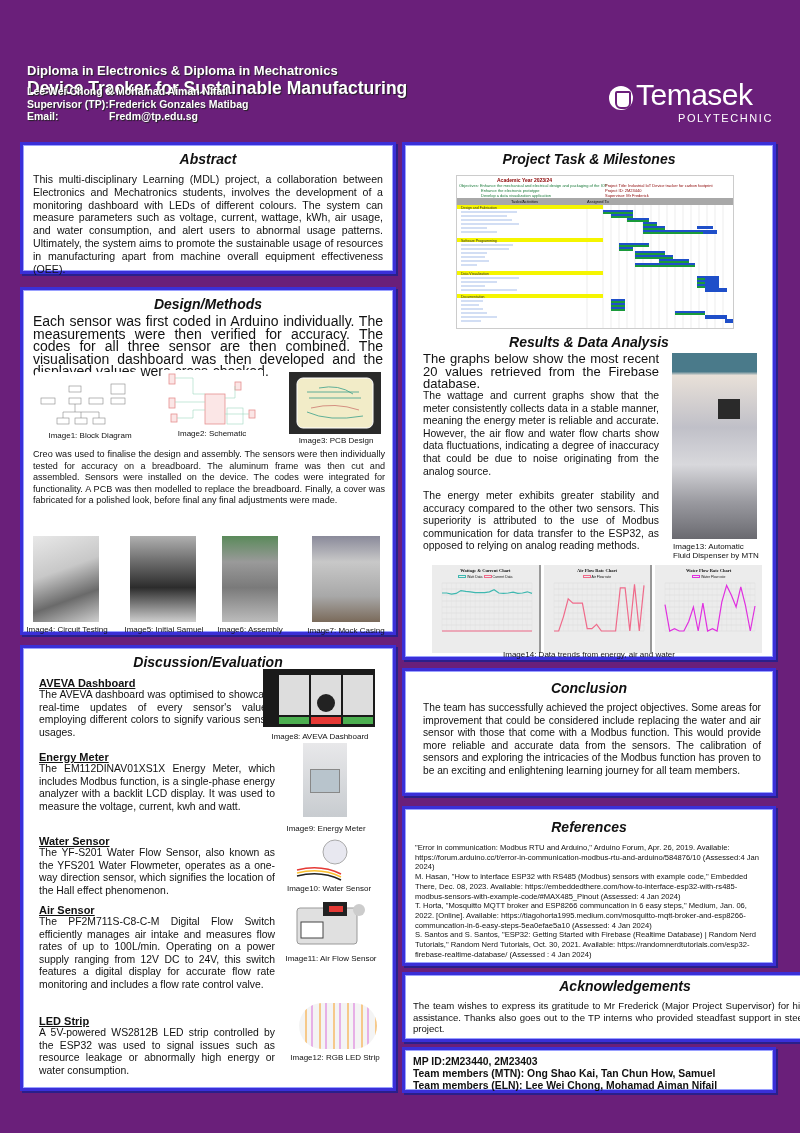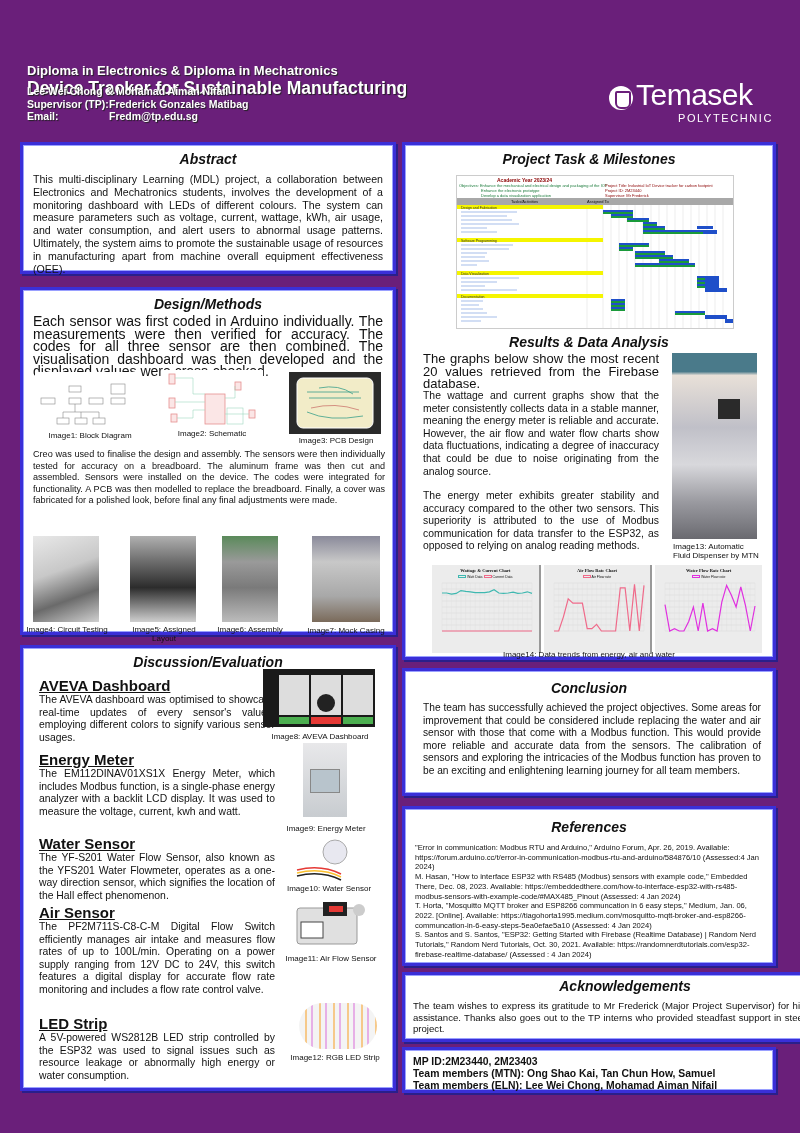--- a/index.html
+++ b/index.html
@@ -27,21 +27,21 @@
 
   .gantt { position: absolute; left: 51px; top: 30px; width: 278px; height: 154px; background: #fff; border: 1px solid #ccc; overflow: hidden; }
   .gantt .gh { position: absolute; left: 0; top: 0; width: 100%; height: 22px; font-size: 4px; color: #8b0000; }
 
   .charts { position: absolute; left: 27px; top: 420px; width: 330px; height: 88px; display: flex; gap: 3px; }
   .chart { flex: 1; background: #ececec; position: relative; border-right: 2px solid #999; }
   .chart .ct { font-size: 4.5px; font-family: "Liberation Serif", serif; font-weight: bold; text-align: center; margin-top: 3px; }
   .chart .lg { font-size: 3.5px; text-align: center; margin-top: 2px; }
   .chart svg { position: absolute; left: 6px; top: 16px; }
 
-  .disc-h { font-size: 15px; font-weight: bold; text-decoration: underline; }
+  .disc-h { font-size: 11px; font-weight: bold; text-decoration: underline; }
   .disc-block { position: absolute; left: 16px; width: 236px; }
   .mp { font-weight: bold; font-size: 10.4px; line-height: 12px; padding: 5px 8px; }
   .refs { font-size: 7.6px; line-height: 9.7px; padding: 0 10px; margin-top: 8px; }
 </style>
 </head>
 <body>
 
 <div class="header">
   <div class="title">Device Tracker for Sustainable Manufacturing</div>
   <div class="subtitle">Diploma in Electronics &amp; Diploma in Mechatronics</div>
@@ -131,21 +131,21 @@
     </svg>
   </div>
   <div class="cap" style="left:270px; top:146px; width:86px;">Image3: PCB Design</div>
 
   <div class="ptext" style="position:absolute; left:10px; top:159px; width:352px; font-size:9.1px; line-height:11.6px;">Creo was used to finalise the design and assembly. The sensors were then individually tested for accuracy on a breadboard.  The aluminum frame was then cut and assembled.  Sensors were installed on the device. The codes were integrated for functionality. A PCB was then modelled to replace the breadboard. Finally, a cover was fabricated for a polished look, before final any final adjustments were made.</div>
 
   <div class="img-box" style="left:10px; top:246px; width:66px; height:86px; background:linear-gradient(160deg,#e8e8e8 0%,#c8c8c8 40%,#6a6a6a 70%,#d0d0d0 100%);"></div>
   <div class="cap" style="left:0px; top:335px; width:88px;">Image4: Circuit Testing</div>
 
   <div class="img-box" style="left:107px; top:246px; width:66px; height:86px; background:linear-gradient(180deg,#b0b0b0 0%,#6c6c6c 30%,#2c2c2c 60%,#cfcfcf 100%);"></div>
-  <div class="cap" style="left:98px; top:335px; width:86px;">Image5: Assigned Layout</div>
+  <div class="cap" style="left:98px; top:335px; width:86px;">Image5: Initial Samuel</div>
 
   <div class="img-box" style="left:199px; top:246px; width:56px; height:86px; background:linear-gradient(180deg,#5a8a5a 0%,#9a9a9a 30%,#7a7a7a 60%,#bcbcbc 100%);"></div>
   <div class="cap" style="left:188px; top:335px; width:78px;">Image6: Assembly</div>
 
   <div class="img-box" style="left:289px; top:246px; width:68px; height:86px; background:linear-gradient(180deg,#8a8a9a 0%,#c8c8c8 30%,#a8a8a8 70%,#7a6a5a 100%);"></div>
   <div class="cap" style="left:280px; top:336px; width:86px;">Image7: Mock Casing</div>
 </div>
 
 <div class="panel" style="left:20px; top:645px; width:376px; height:446px;">
   <div class="ptitle">Discussion/Evaluation</div>

